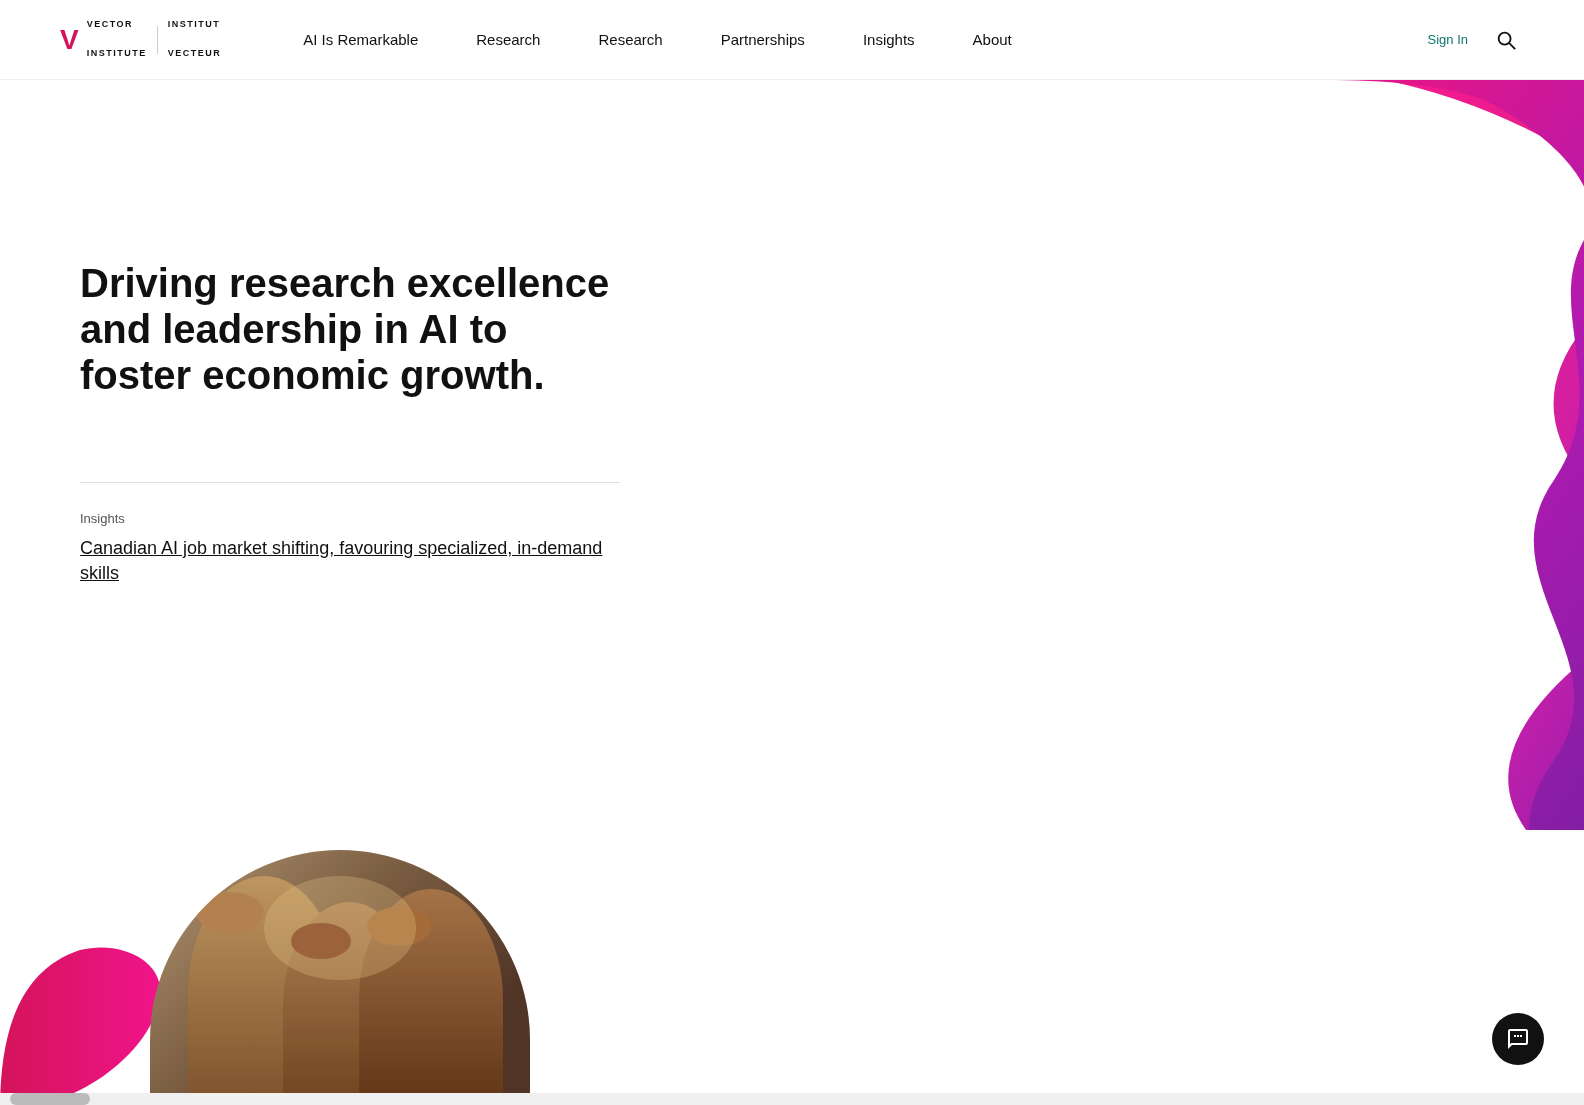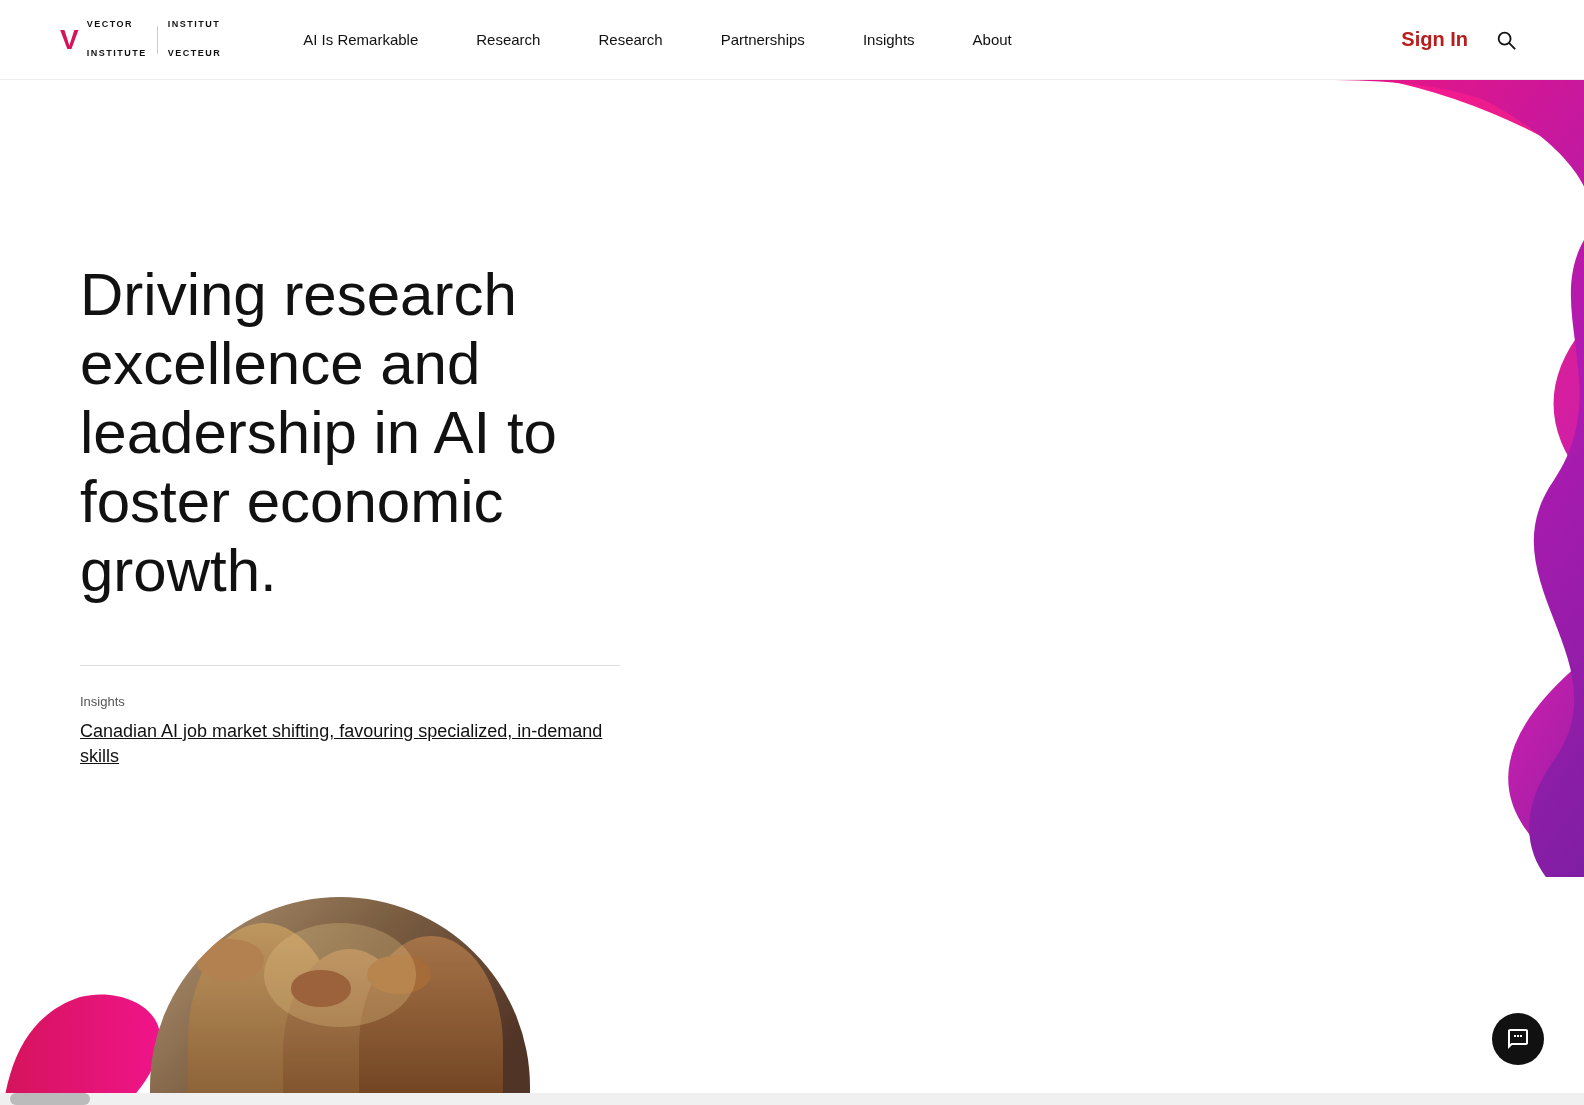--- a/index.html
+++ b/index.html
@@ -94,23 +94,23 @@
       white-space: nowrap;
     }
 
     .header-actions {
       display: flex;
       align-items: center;
       gap: 20px;
     }
 
     .sign-in-btn {
-      font-size: 20px;
-      font-weight: 700;
-      color: #b91c1c;
+      font-size: 13px;
+      font-weight: 400;
+      color: #0f766e;
       cursor: pointer;
       background: none;
       border: none;
       padding: 8px 0;
     }
 
     .search-icon-btn {
       width: 36px;
       height: 36px;
       display: flex;
@@ -146,25 +146,25 @@
     }
 
     .hero-content {
       position: relative;
       z-index: 2;
       padding: 180px 80px 80px 80px;
       max-width: 700px;
     }
 
     .hero-heading {
-      font-size: 60px;
-      font-weight: 400;
+      font-size: 40px;
+      font-weight: 700;
       color: #111;
       line-height: 1.15;
-      margin-bottom: 60px;
+      margin-bottom: 84px;
     }
 
     .news-section {
       display: flex;
       flex-direction: column;
       gap: 0;
     }
 
     .news-item {
       padding: 28px 0;

